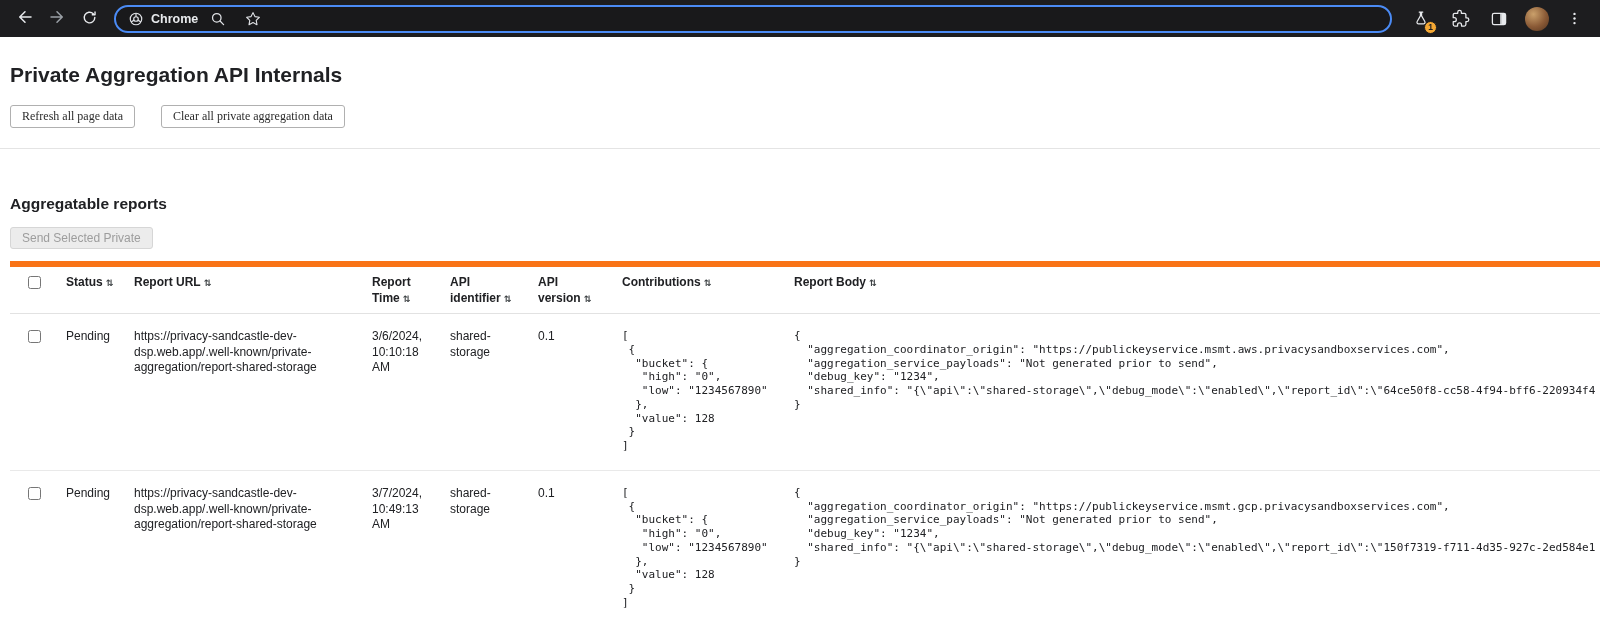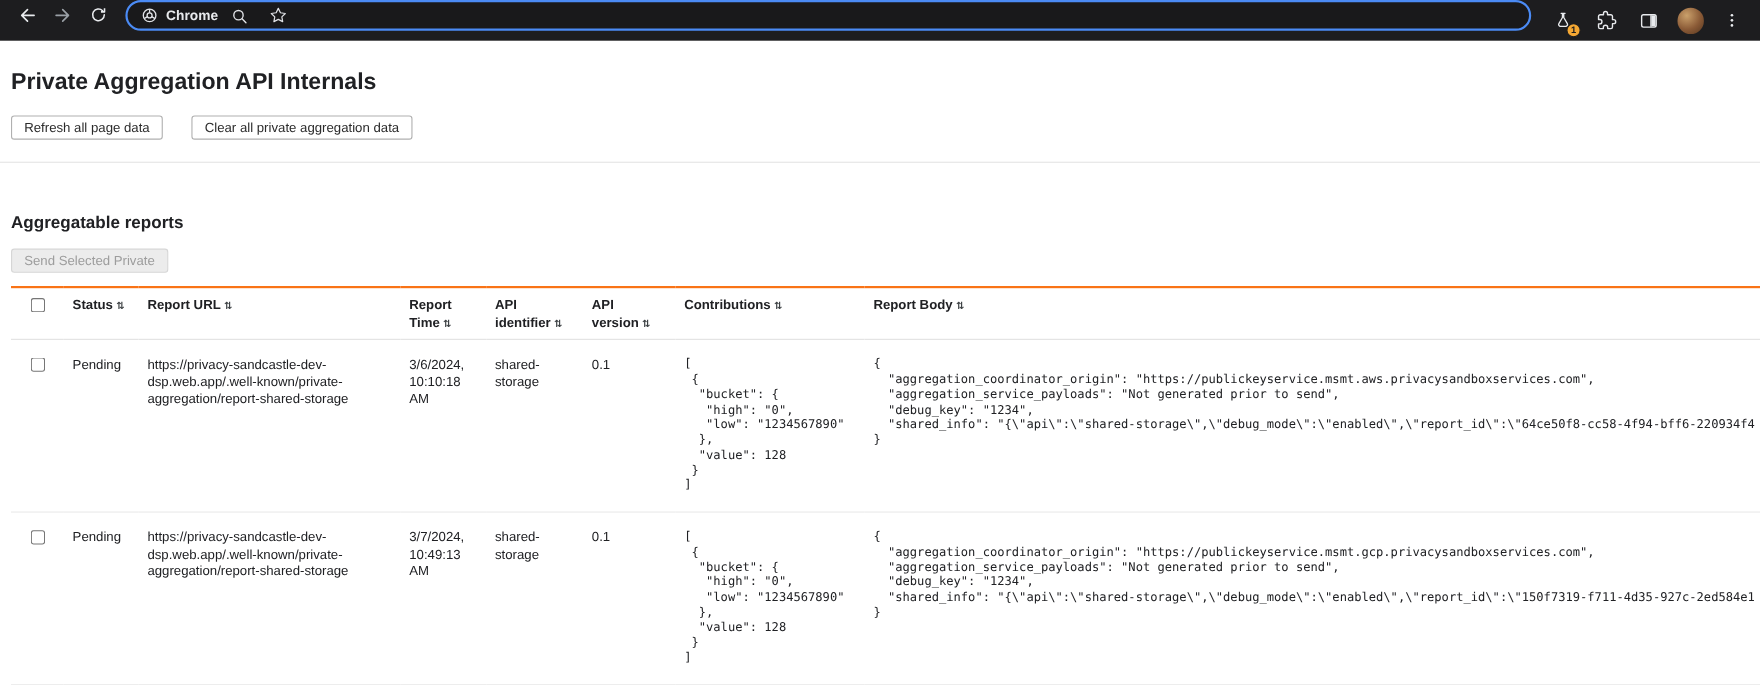--- a/index.html
+++ b/index.html
@@ -7,21 +7,21 @@
   body {
     width:1600px; height:623px; overflow:hidden;
     background:#ffffff;
     font-family:"Liberation Sans", sans-serif;
     color:#1f1f1f;
   }
 
   
   .topbar {
     height:37px; background:#1d1d1f;
-    display:flex; 
+    display:flex; align-items:center;
     padding:0 10px; gap:2px;
   }
   .icon-btn {
     width:30px; height:30px; flex:0 0 auto;
     border:none; background:transparent; padding:0;
     display:grid; place-items:center; border-radius:50%; cursor:pointer;
   }
   .omnibox {
     flex:1; min-width:0; height:28px;
     margin:0 12px 0 8px;
@@ -46,38 +46,38 @@
     border:1.5px solid #1d1d1f;
   }
   .avatar {
     width:24px; height:24px; border-radius:50%; cursor:pointer;
     background: radial-gradient(circle at 35% 30%, #caa06b 0%, #8a5a36 55%, #54351f 100%);
   }
 
   
   .content { padding:14px 5px 0 10px; }
   h1[data-name="page-title"] { font-size:21px; font-weight:bold; margin:12px 0 18px; color:#202124; }
-  .actions { display:flex; gap:26px; margin-bottom:20px; }
+  .actions { display:flex; gap:26px; margin-bottom:20px;font-family:Liberation Serif, serif; }
   .btn {
     font-family:inherit; font-size:12px; color:#2b2b2b;
     background:#ffffff; border:1px solid #b0b0b0; border-radius:3px;
     padding:3px 11px; cursor:pointer;
   }
   .btn:disabled { background:#ececec; color:#9d9d9d; border-color:#d6d6d6; cursor:default; }
   hr.divider { border:none; border-top:1px solid #e4e4e4; margin:0; }
   h2[data-name="section-title"] { font-size:15.5px; font-weight:bold; margin:32px 0 14px; color:#202124; }
   .report-toolbar { margin-bottom:12px; }
 
   
   table { border-collapse:collapse; table-layout:fixed; width:1590px; }
   th {
     text-align:left; vertical-align:top;
     font-size:12px; font-weight:bold; color:#202124;
     padding:8px 8px 7px;
-    border-top:2px solid #f97316; border-bottom:1px solid #e2e2e2;
+    border-top:6px solid #f97316; border-bottom:1px solid #e2e2e2;
     line-height:1.3; cursor:pointer;margin-top:48px;
   }
   td {
     vertical-align:top; font-size:12px; color:#202124;
     padding:15px 8px 17px; line-height:1.3;
   }
   tbody tr { border-bottom:1px solid #e9e9e9; }
   th:first-child, td:first-child { padding-left:18px; }
   .wrap { overflow-wrap:break-word; }
   pre { margin:0; font:11px/1.25 "DejaVu Sans Mono", monospace; white-space:pre; }

